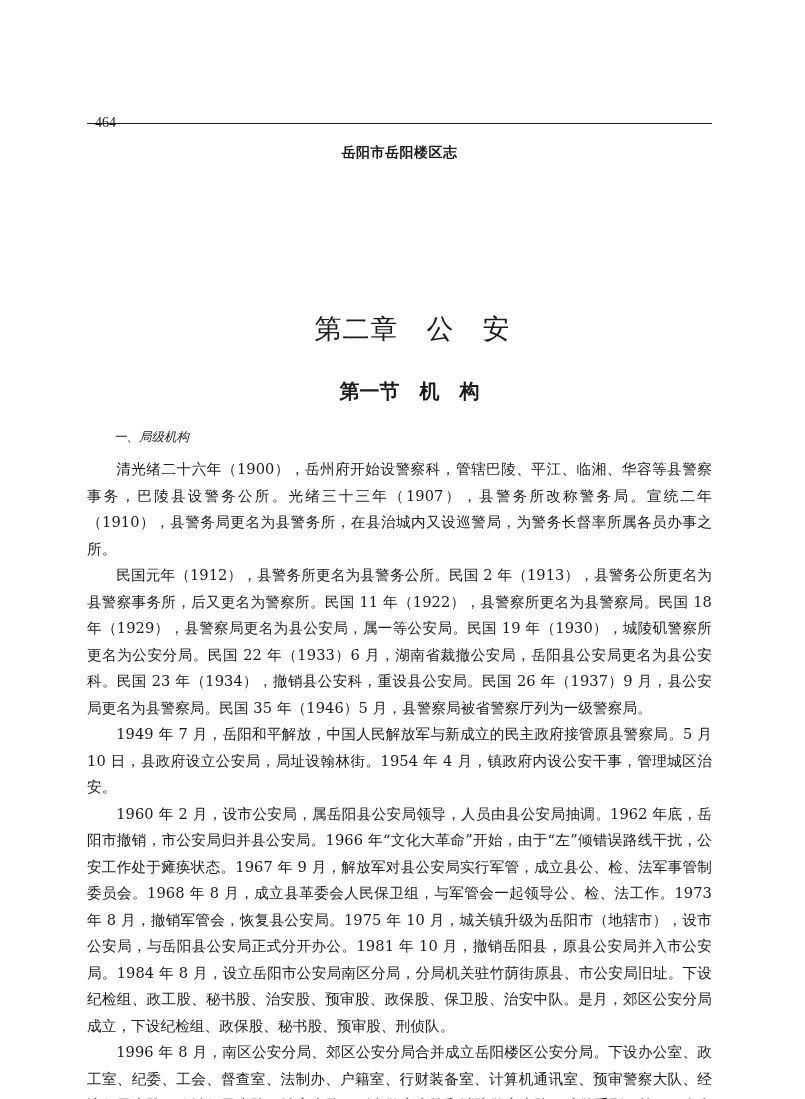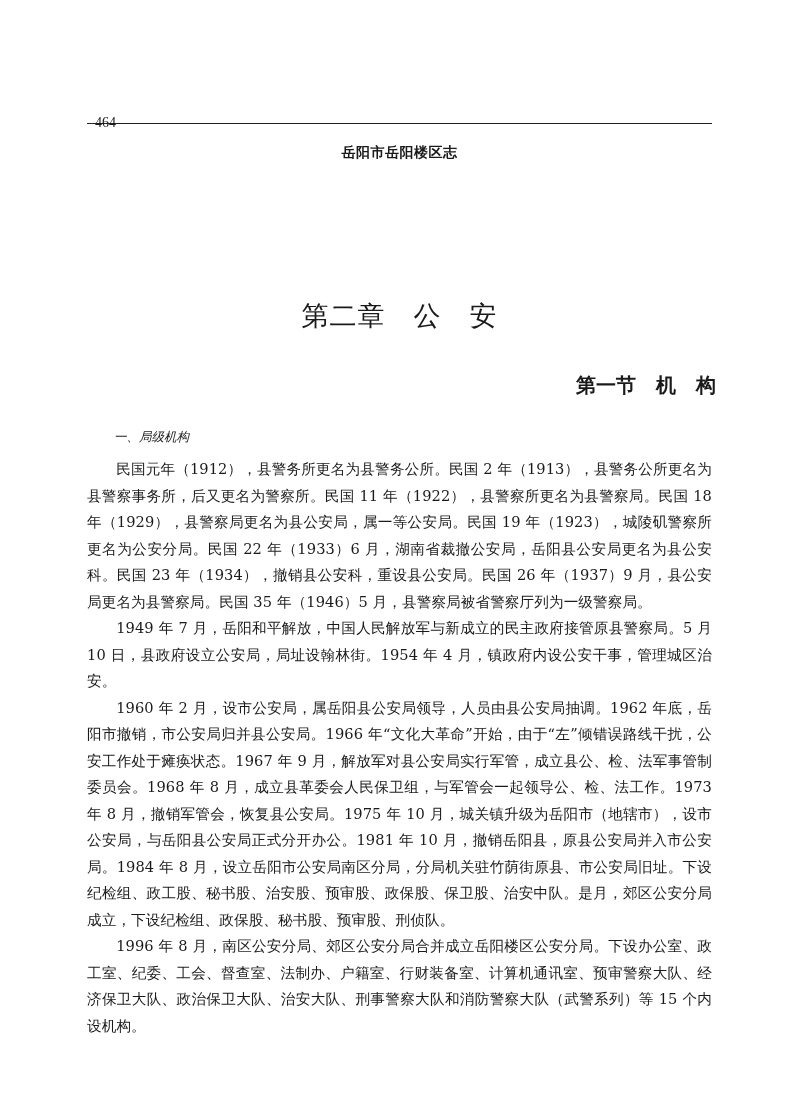--- a/index.html
+++ b/index.html
@@ -106,27 +106,28 @@
 <div class="page">
 
   <div class="running-head">
     <span class="page-number">464</span>
     <span class="book-title">岳阳市岳阳楼区志</span>
   </div>
 
   <div class="block-top">
   </div>
 
-  <h1 class="chapter-title" style="margin:0;">第二章　公　安</h1>
+  <h1 class="chapter-title" style="margin:13px;">第二章　公　安</h1>
 
-  <h2 class="section-title" style="margin:4px;text-align:right;">第一节　机　构</h2>
+  <h2 class="section-title" style="margin:10px;">第一节　机　构</h2>
 
   <h3 class="subsection-title" style="margin:0;font-weight:normal;">一、局级机构</h3>
 
   <div class="block-body">
-    <p class="para">民国元年（1912），县警务所更名为县警务公所。民国 2 年（1913），县警务公所更名为县警察事务所，后又更名为警察所。民国 11 年（1922），县警察所更名为县警察局。民国 18 年（1929），县警察局更名为县公安局，属一等公安局。民国 19 年（1923），城陵矶警察所更名为公安分局。民国 22 年（1933）6 月，湖南省裁撤公安局，岳阳县公安局更名为县公安科。民国 23 年（1934），撤销县公安科，重设县公安局。民国 26 年（1937）9 月，县公安局更名为县警察局。民国 35 年（1946）5 月，县警察局被省警察厅列为一级警察局。</p>
+    <p class="para">清光绪二十六年（1900），岳州府开始设警察科，管辖巴陵、平江、临湘、华容等县警察事务，巴陵县设警务公所。光绪三十三年（1907），县警务所改称警务局。宣统二年（1910），县警务局更名为县警务所，在县治城内又设巡警局，为警务长督率所属各员办事之所。</p>
+    <p class="para">民国元年（1912），县警务所更名为县警务公所。民国 2 年（1913），县警务公所更名为县警察事务所，后又更名为警察所。民国 11 年（1922），县警察所更名为县警察局。民国 18 年（1929），县警察局更名为县公安局，属一等公安局。民国 19 年（1930），城陵矶警察所更名为公安分局。民国 22 年（1933）6 月，湖南省裁撤公安局，岳阳县公安局更名为县公安科。民国 23 年（1934），撤销县公安科，重设县公安局。民国 26 年（1937）9 月，县公安局更名为县警察局。民国 35 年（1946）5 月，县警察局被省警察厅列为一级警察局。</p>
     <p class="para">1949 年 7 月，岳阳和平解放，中国人民解放军与新成立的民主政府接管原县警察局。5 月 10 日，县政府设立公安局，局址设翰林街。1954 年 4 月，镇政府内设公安干事，管理城区治安。</p>
     <p class="para">1960 年 2 月，设市公安局，属岳阳县公安局领导，人员由县公安局抽调。1962 年底，岳阳市撤销，市公安局归并县公安局。1966 年“文化大革命”开始，由于“左”倾错误路线干扰，公安工作处于瘫痪状态。1967 年 9 月，解放军对县公安局实行军管，成立县公、检、法军事管制委员会。1968 年 8 月，成立县革委会人民保卫组，与军管会一起领导公、检、法工作。1973 年 8 月，撤销军管会，恢复县公安局。1975 年 10 月，城关镇升级为岳阳市（地辖市），设市公安局，与岳阳县公安局正式分开办公。1981 年 10 月，撤销岳阳县，原县公安局并入市公安局。1984 年 8 月，设立岳阳市公安局南区分局，分局机关驻竹荫街原县、市公安局旧址。下设纪检组、政工股、秘书股、治安股、预审股、政保股、保卫股、治安中队。是月，郊区公安分局成立，下设纪检组、政保股、秘书股、预审股、刑侦队。</p>
     <p class="para">1996 年 8 月，南区公安分局、郊区公安分局合并成立岳阳楼区公安分局。下设办公室、政工室、纪委、工会、督查室、法制办、户籍室、行财装备室、计算机通讯室、预审警察大队、经济保卫大队、政治保卫大队、治安大队、刑事警察大队和消防警察大队（武警系列）等 15 个内设机构。</p>
 
   </div>
 
 </div>
 
 </body></html>

